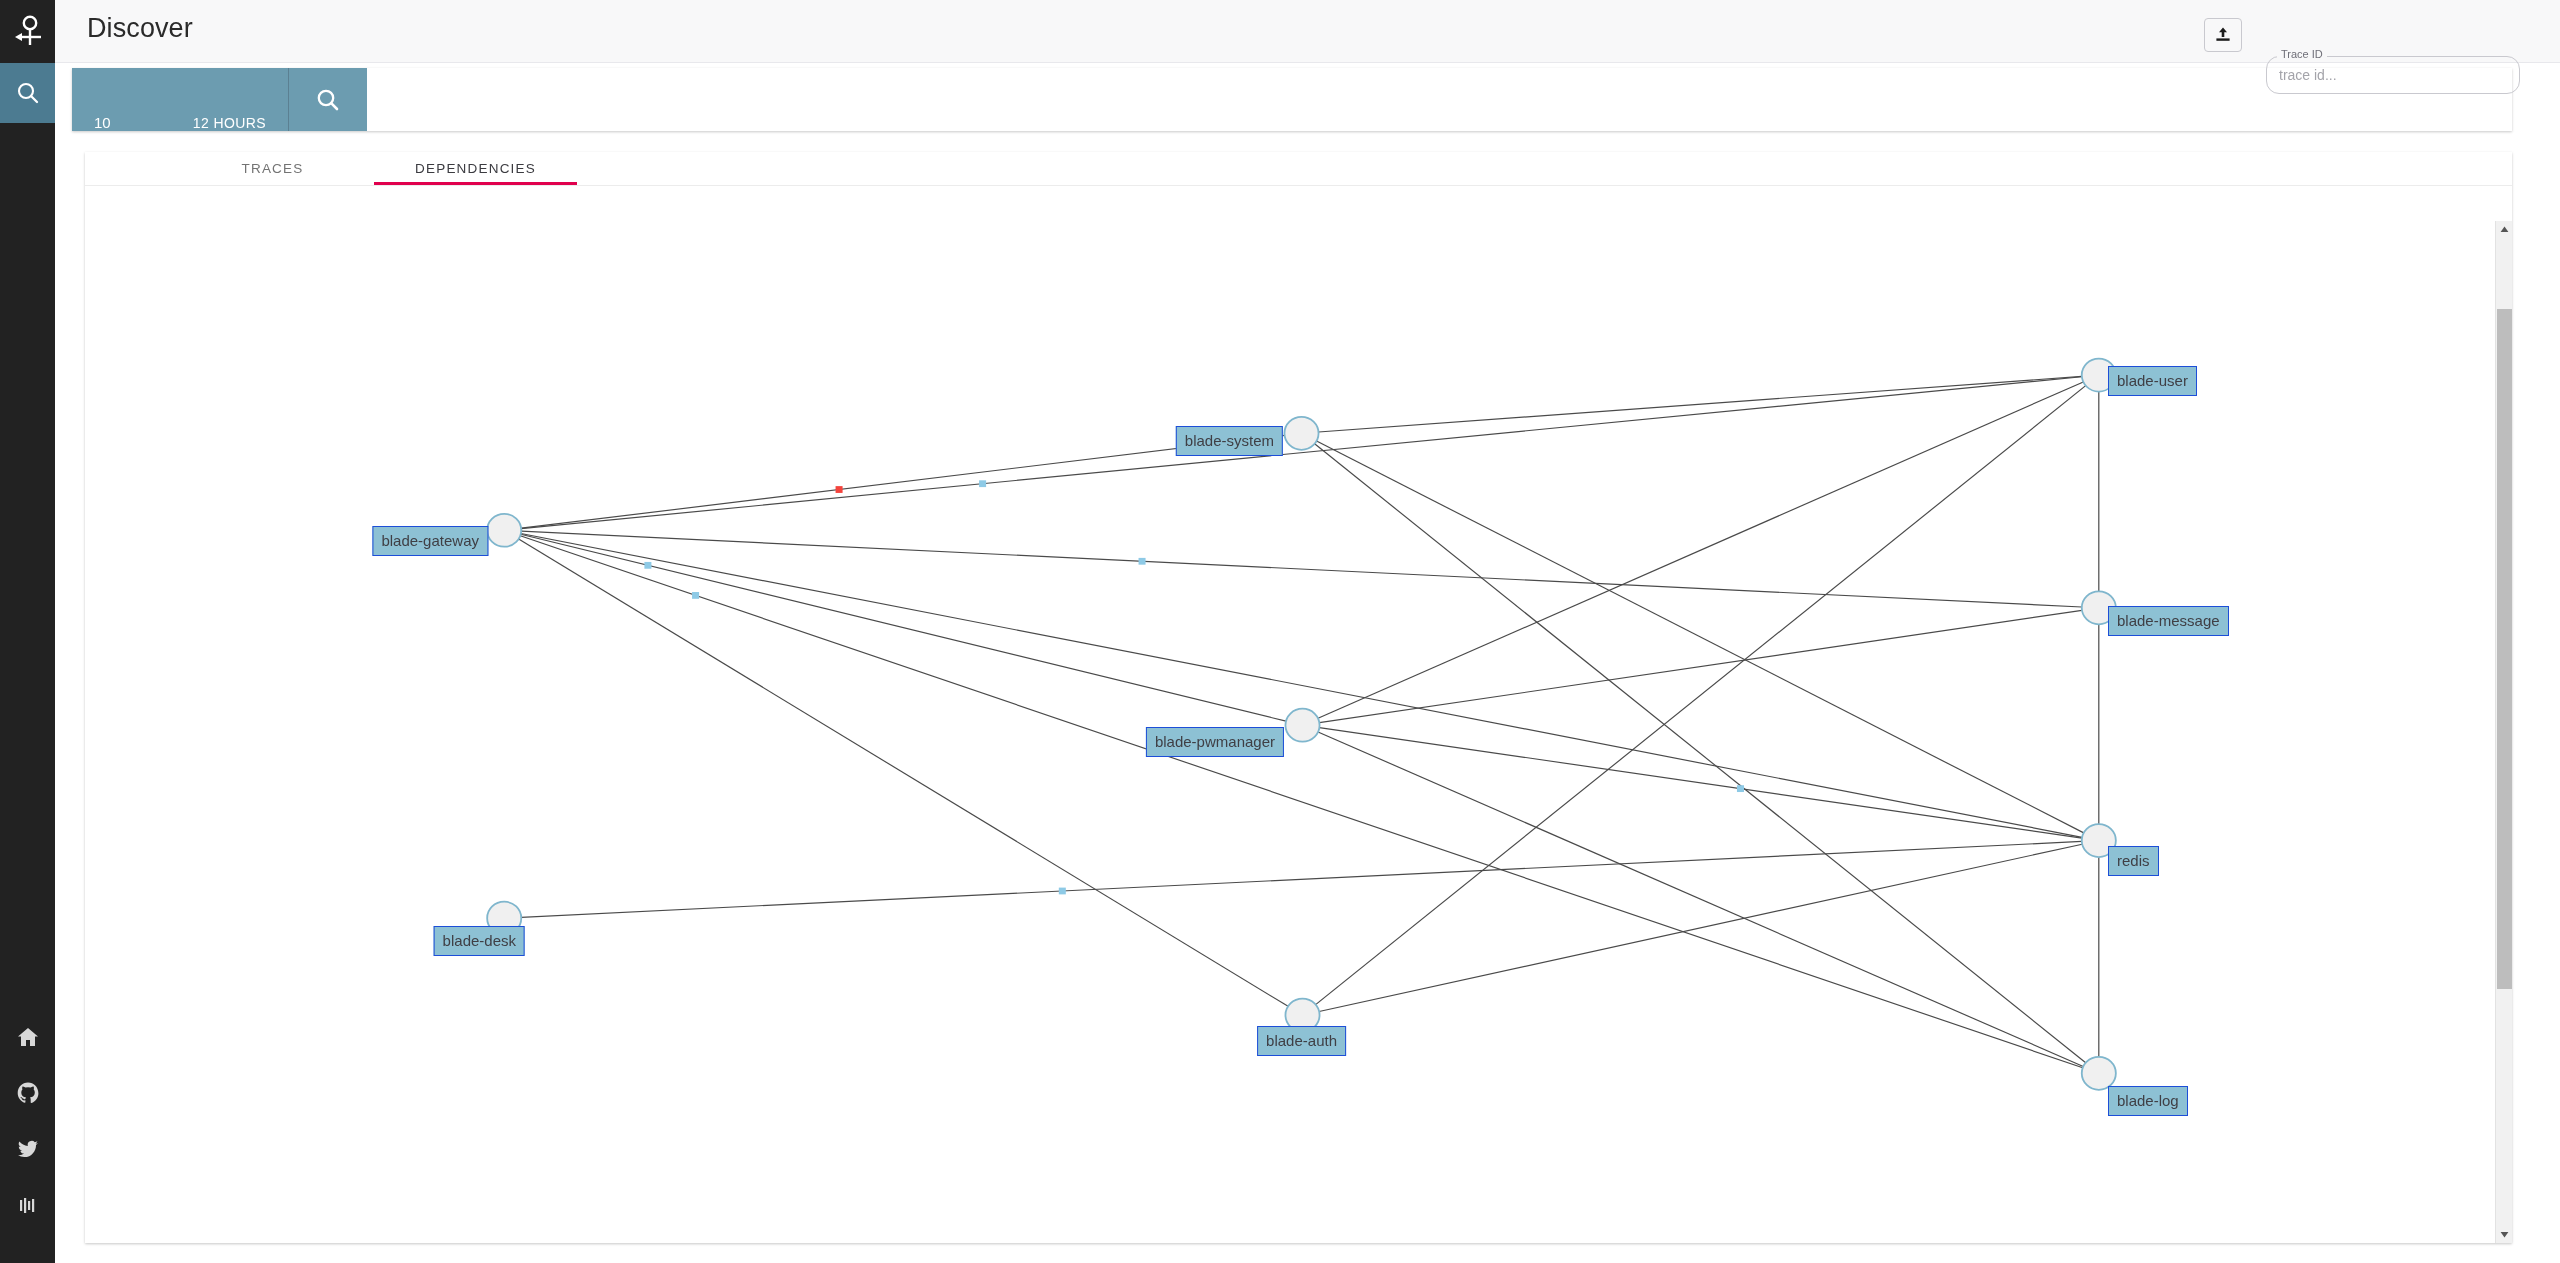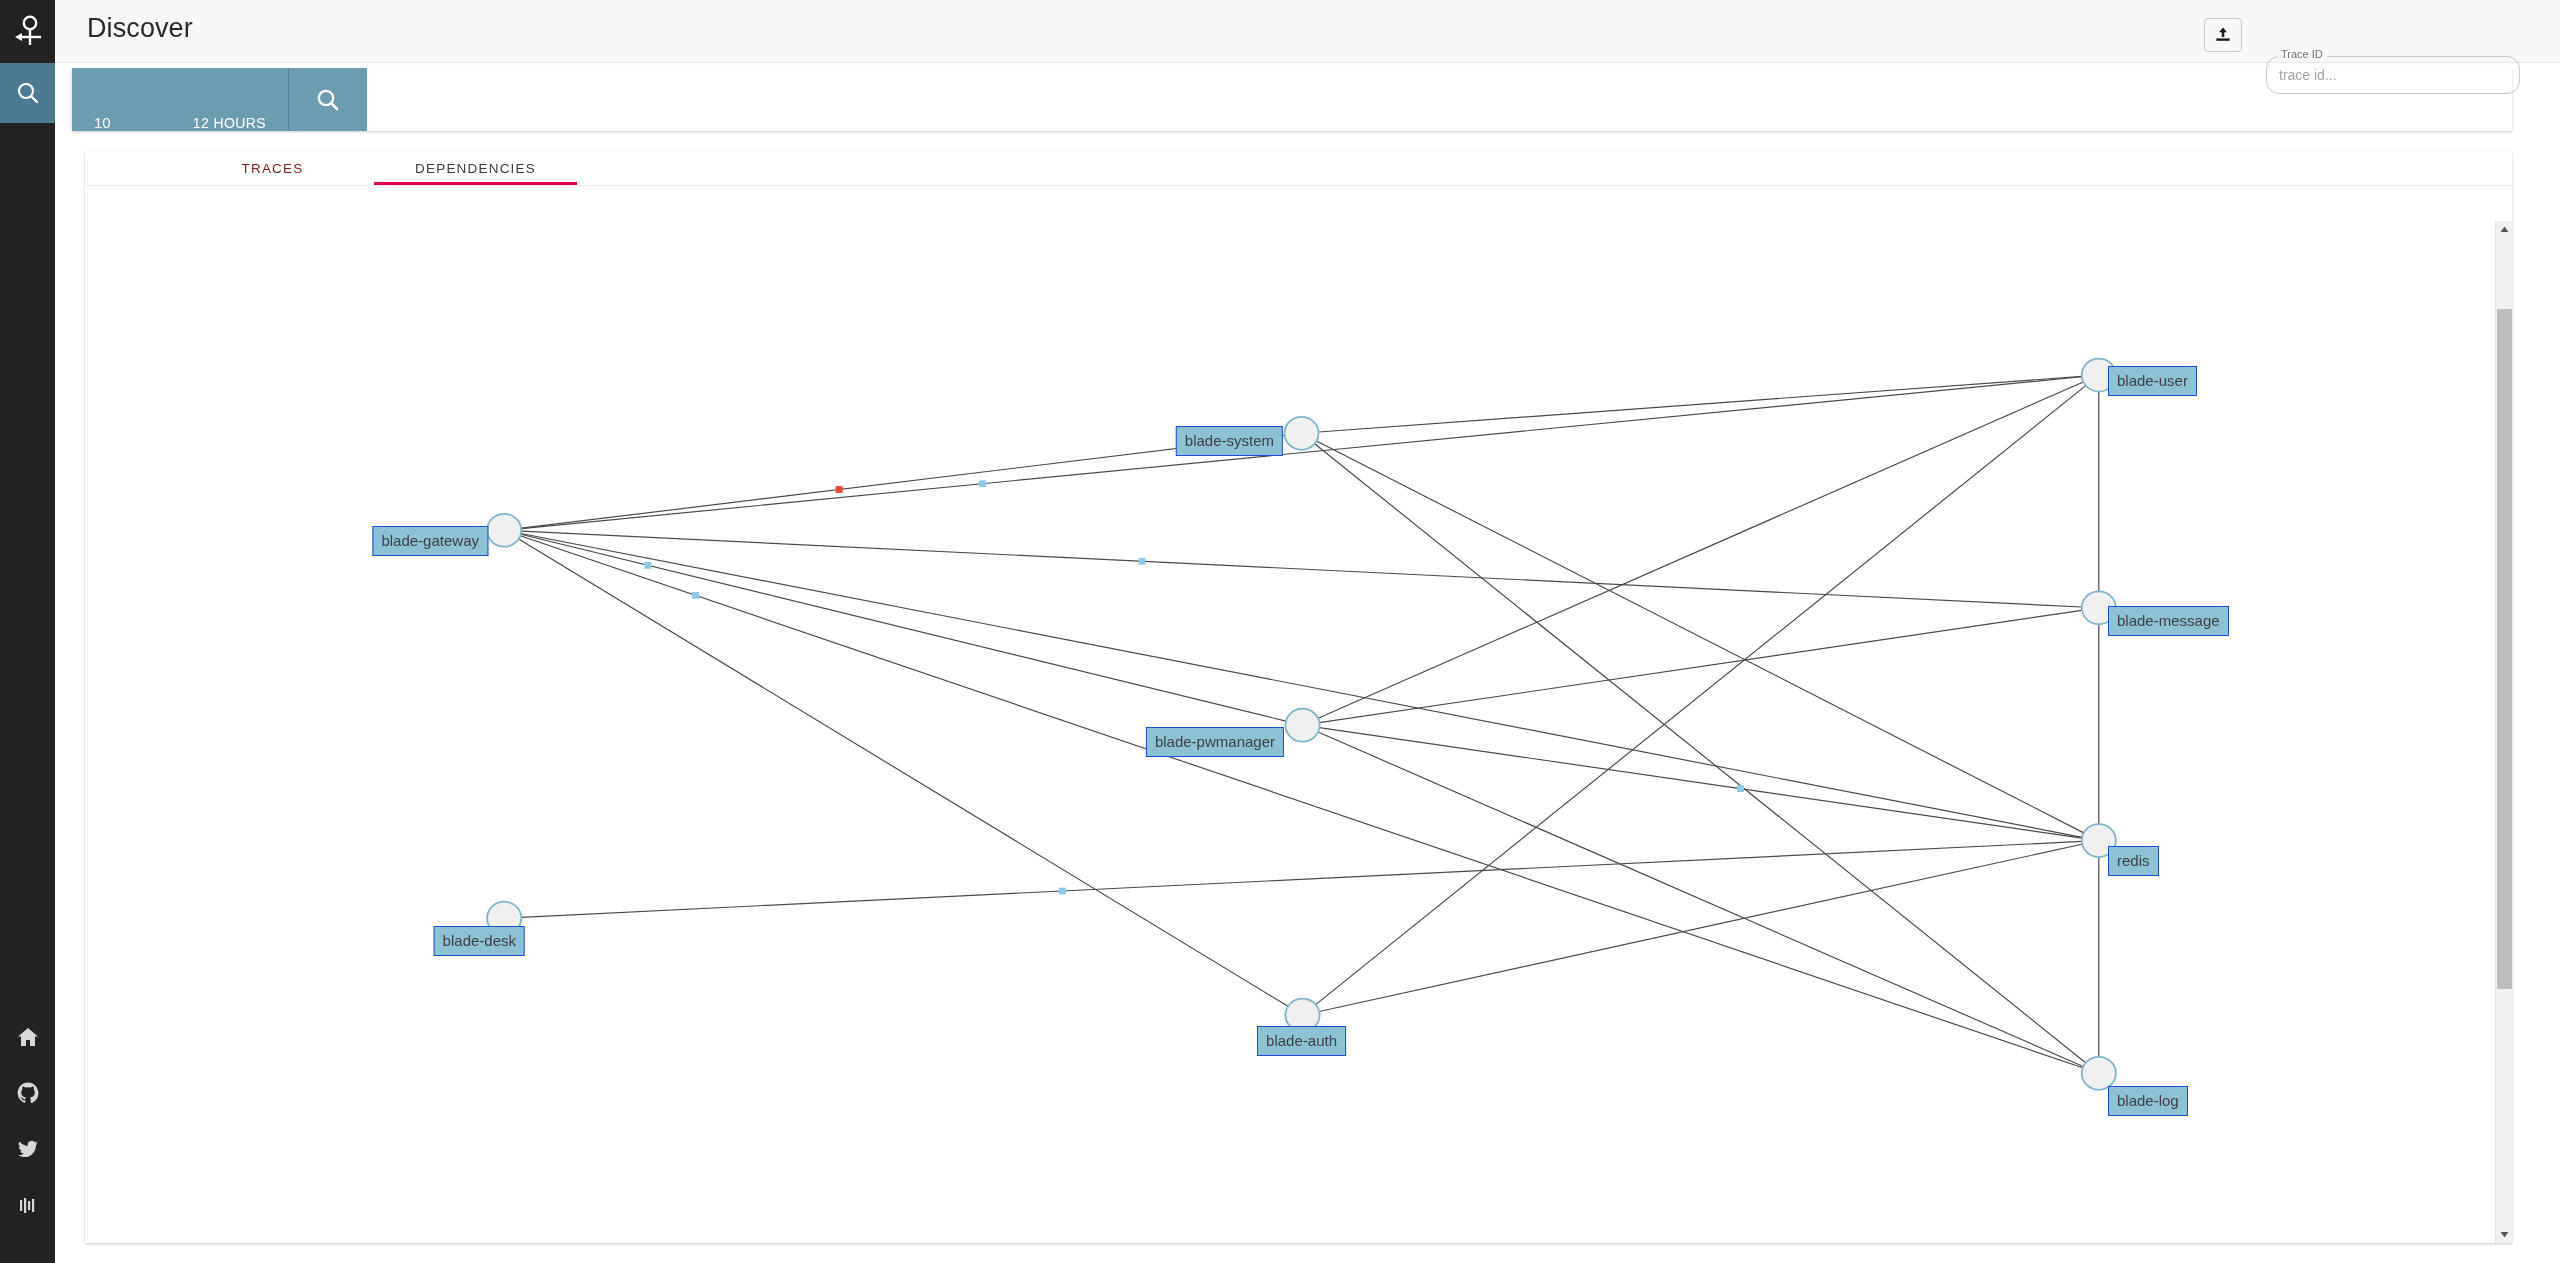--- a/index.html
+++ b/index.html
@@ -95,21 +95,21 @@
     box-shadow:0 1px 3px rgba(0,0,0,.13), 0 1px 2px rgba(0,0,0,.10);
     z-index:10;
     display:flex; flex-direction:column;
   }
   #tabbar {
     height:34px; flex:0 0 34px; display:flex; align-items:flex-end;
     border-bottom:1px solid #ececec; padding-left:86px;
   }
   .tab {
     width:203px; height:34px; display:flex; align-items:center; justify-content:center;
-    font-size:13.5px; letter-spacing:1.2px; color:#7f1d1d; cursor:pointer;
+    font-size:13.5px; letter-spacing:1.2px; color:#737373; cursor:pointer;
     position:relative; background:transparent;
   }
   .tab.active { color:#3b3b40; }
   .tab.active::after {
     content:""; position:absolute; left:0; right:0; bottom:0; height:3px;
     background:#e0004d;
   }
   #graph-wrap { position:relative; flex:1 1 auto; overflow:hidden; }
   #graph-svg { position:absolute; left:0; top:0; width:100%; height:100%; }
 

